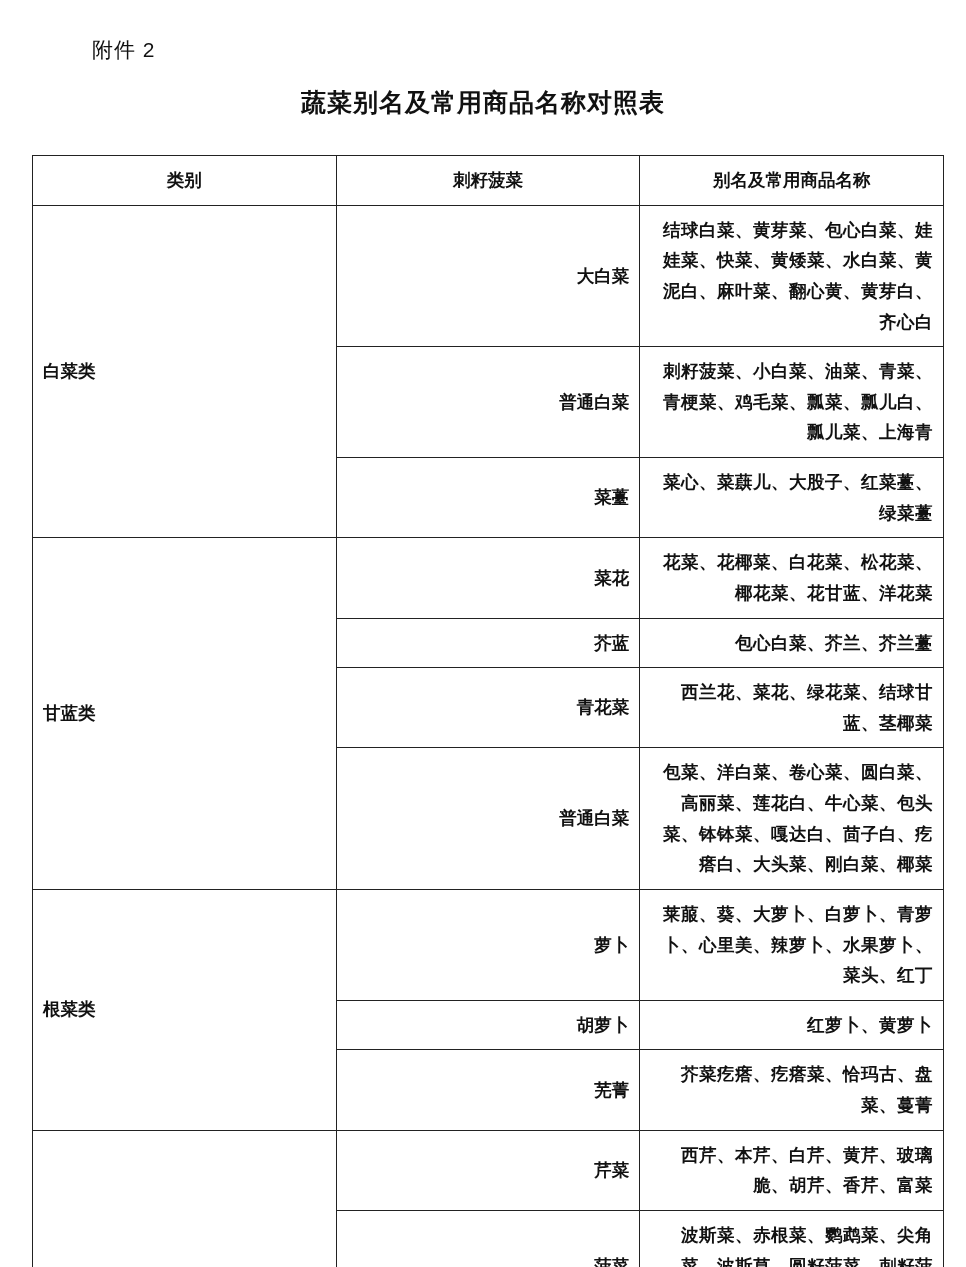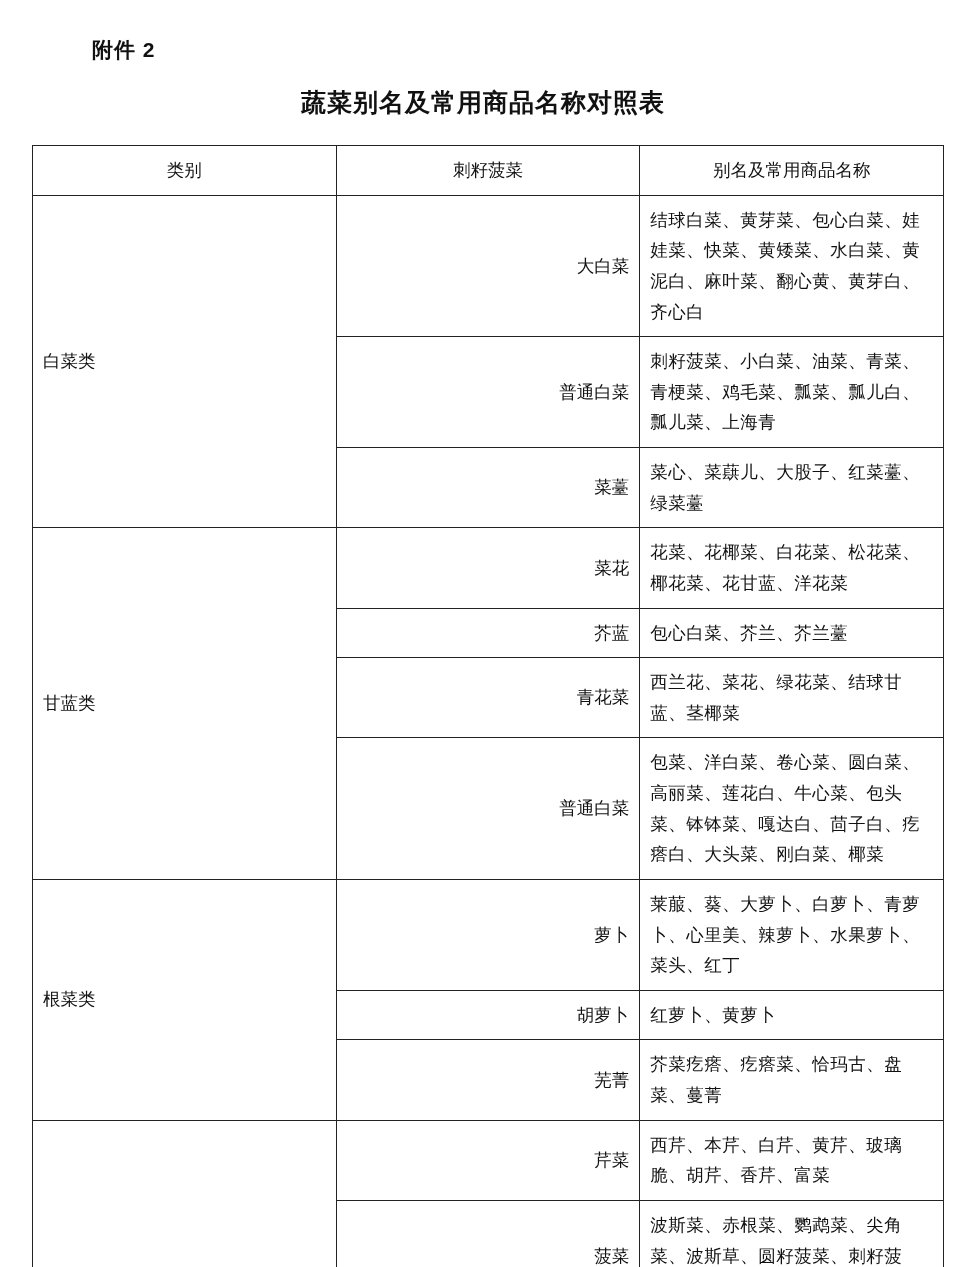--- a/index.html
+++ b/index.html
@@ -13,64 +13,64 @@
     font-family: "Liberation Sans", "DejaVu Sans", sans-serif;
     color: #1a1a1a;
   }
   .page {
     width: 966px;
     box-sizing: border-box;
     padding: 28px 32px 10px 32px;
   }
   .attachment-label {
     font-size: 21px;
-    font-weight: 700;
+    font-weight: 400;
     letter-spacing: 1px;
     margin: 8px 0 0 60px;
     color: #111;
   }
   .doc-title {
     text-align: center;
     font-size: 25px;
     font-weight: 700;
     letter-spacing: 1px;
-    margin: 22px 0 26px 0;
+    margin: 22px 0 36px 0;
     color: #111;
   }
   table.vtable {
     border-collapse: collapse;
     width: 912px;
     margin: 0 auto;
     table-layout: fixed;
   }
   table.vtable td, table.vtable th {
     border: 1px solid #222;
     padding: 9px 10px;
     font-size: 17.5px;
     line-height: 1.75;
     vertical-align: middle;
-    font-weight: 400;
+    font-weight: 700;
     color: #111;
   }
   th.hd {
     text-align: center;
     font-weight: 400;
     font-size: 17.5px;
     padding: 11px 10px;
   }
   td.cat {
     text-align: left;
     width: 152px;
   }
   td.variety {
     text-align: right;
     width: 128px;
   }
   td.alias {
-    text-align: left;
+    text-align: right;
     letter-spacing: 0.5px;
   }
 </style>
 </head>
 <body>
 
 <div class="page">
 
   <div class="attachment-label">附件 2</div>
 

